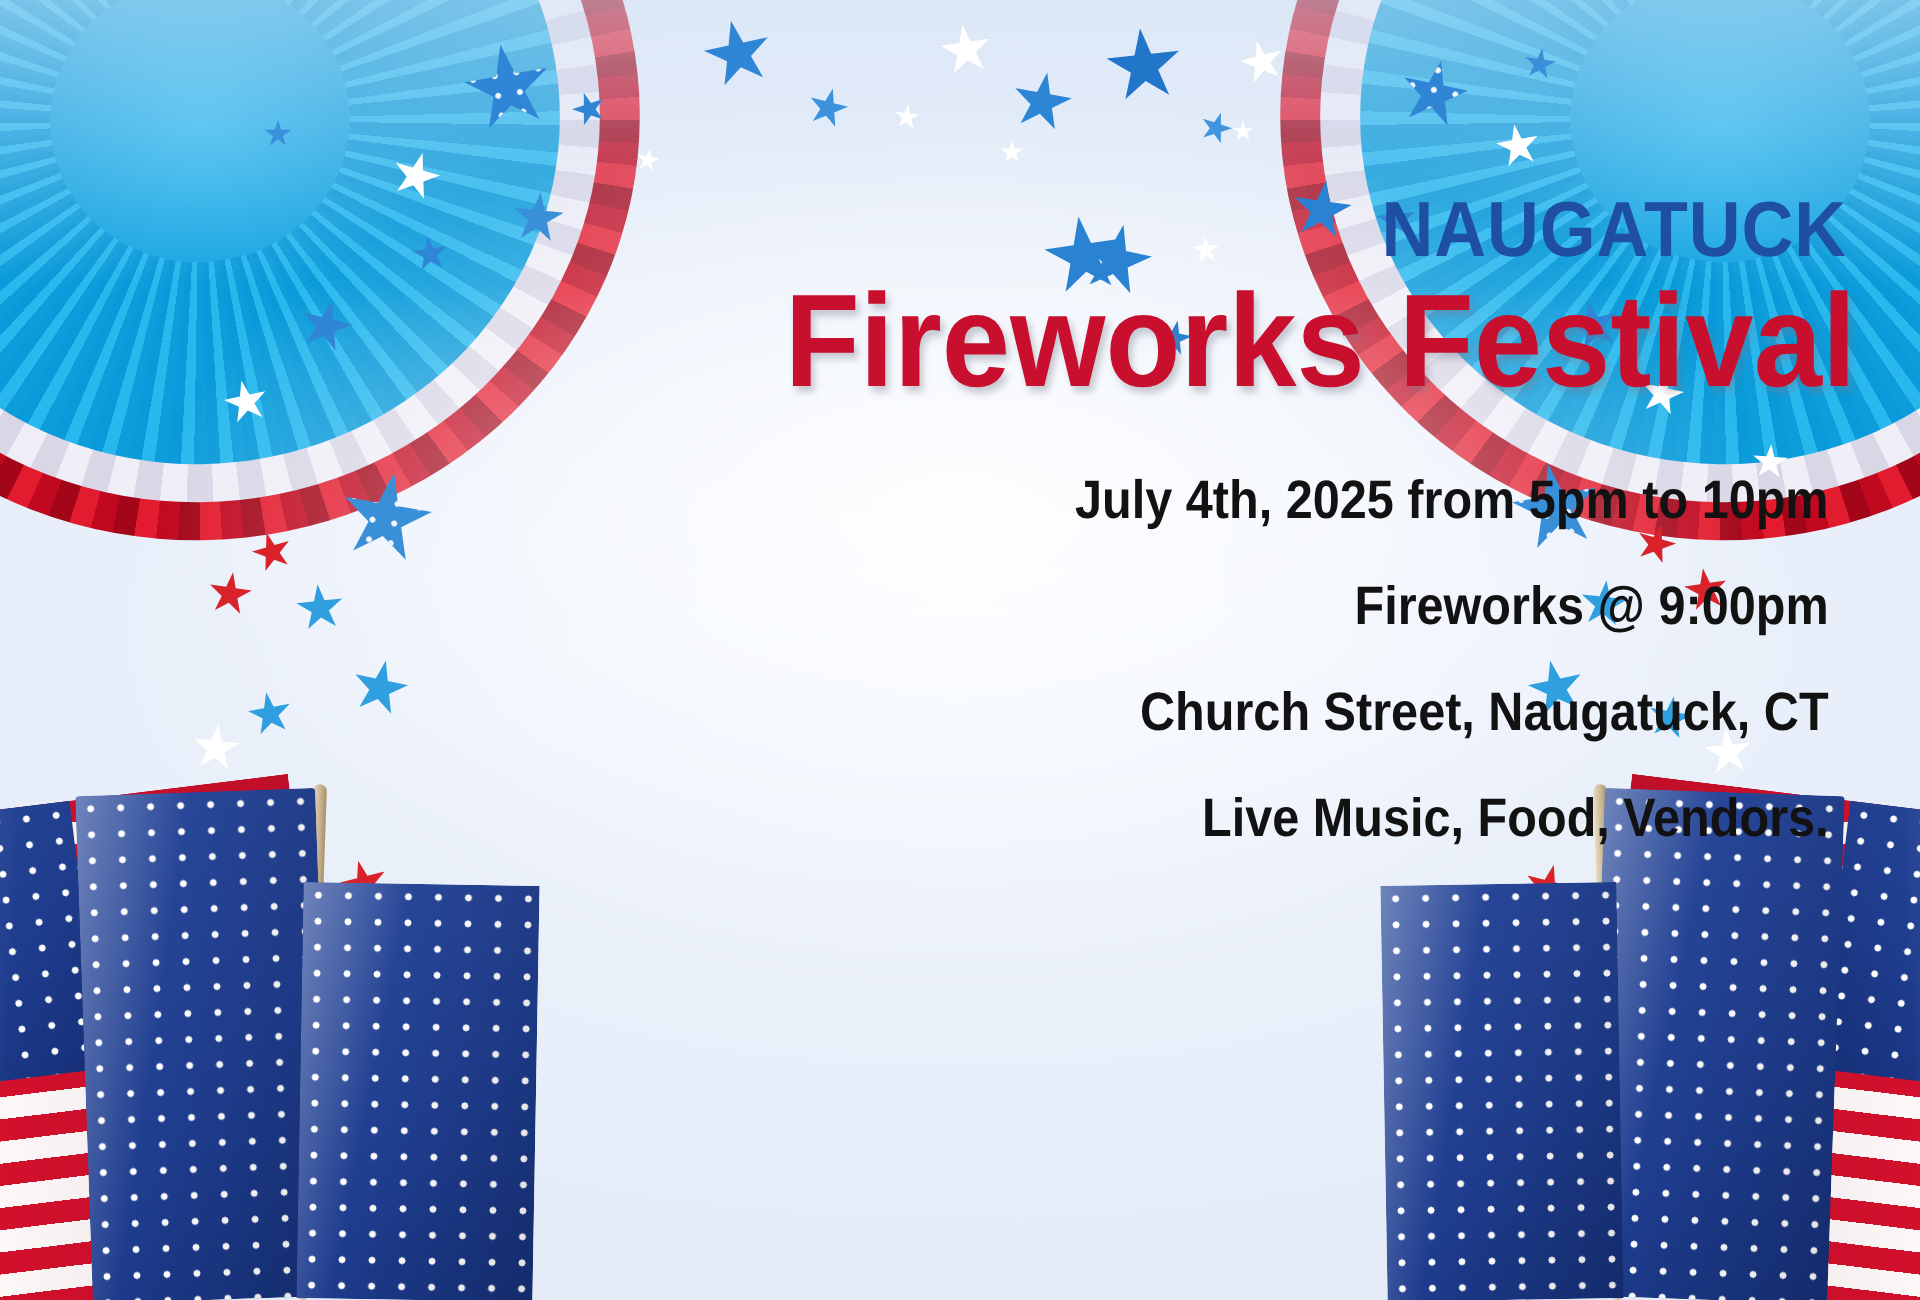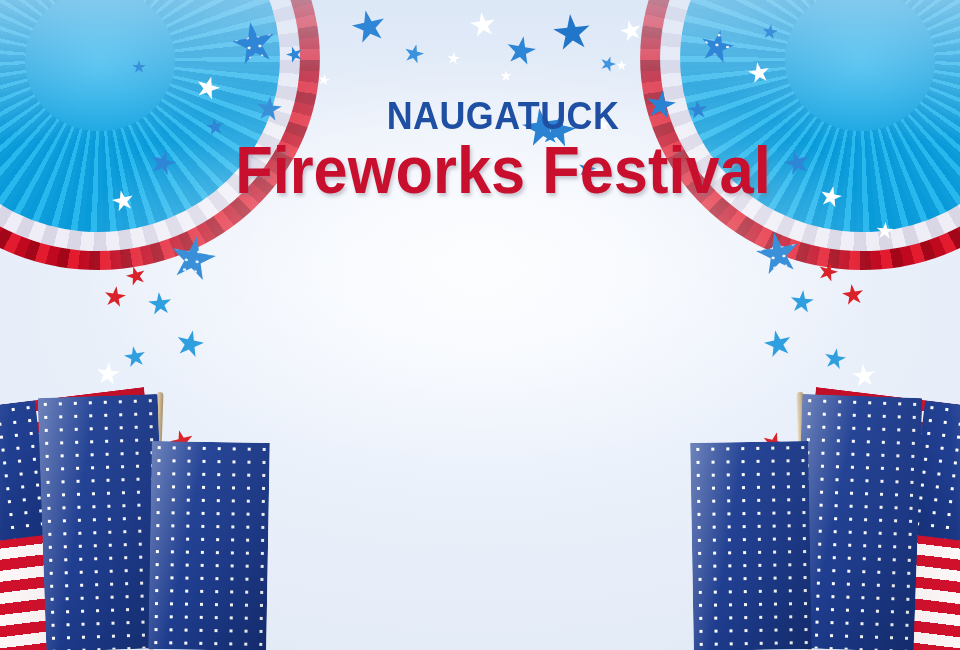--- a/index.html
+++ b/index.html
@@ -80,21 +80,21 @@
     position:absolute;
     clip-path:polygon(50% 0%,61% 35%,98% 35%,68% 57%,79% 91%,50% 70%,21% 91%,32% 57%,2% 35%,39% 35%);
   }
   .star.dotted::after{
     content:"";position:absolute;inset:0;
     background-image:radial-gradient(circle at 50% 50%, rgba(255,255,255,.95) 1.3px, transparent 1.6px);
     background-size:11px 10px;
   }
 
   
-  .content{position:absolute;left:0;right:0;top:0;text-align:center;z-index:40;margin-left:46px;}
+  .content{position:absolute;left:0;right:0;top:0;text-align:right;z-index:40;margin-left:46px;}
   #title-sub{
     margin-top:96px;
     font-size:39px;line-height:1;font-weight:700;letter-spacing:.5px;
     color:#1f4fa3;
     font-family:"Liberation Sans Narrow","Liberation Sans",sans-serif;
     transform:scaleX(.92);
   }
   #title-main{
     margin-top:2px;
     font-size:66px;line-height:1;font-weight:700;
@@ -217,15 +217,21 @@
     <div class="canton" style="width:100%;height:100%;"></div>
     <div class="sheen"></div>
   </div>
 
   <div class="vignette"></div>
 
   <div class="content">
     <div id="title-sub">NAUGATUCK</div>
     <div id="title-main">Fireworks Festival</div>
 
+    <div class="details" id="details-block">
+        <div>July 4th, 2025 from 5pm to 10pm</div>
+        <div>Fireworks @ 9:00pm</div>
+        <div>Church Street, Naugatuck, CT</div>
+        <div>Live Music, Food, Vendors.</div>
+      </div>
   </div>
 
 </div>
 
 </body></html>

